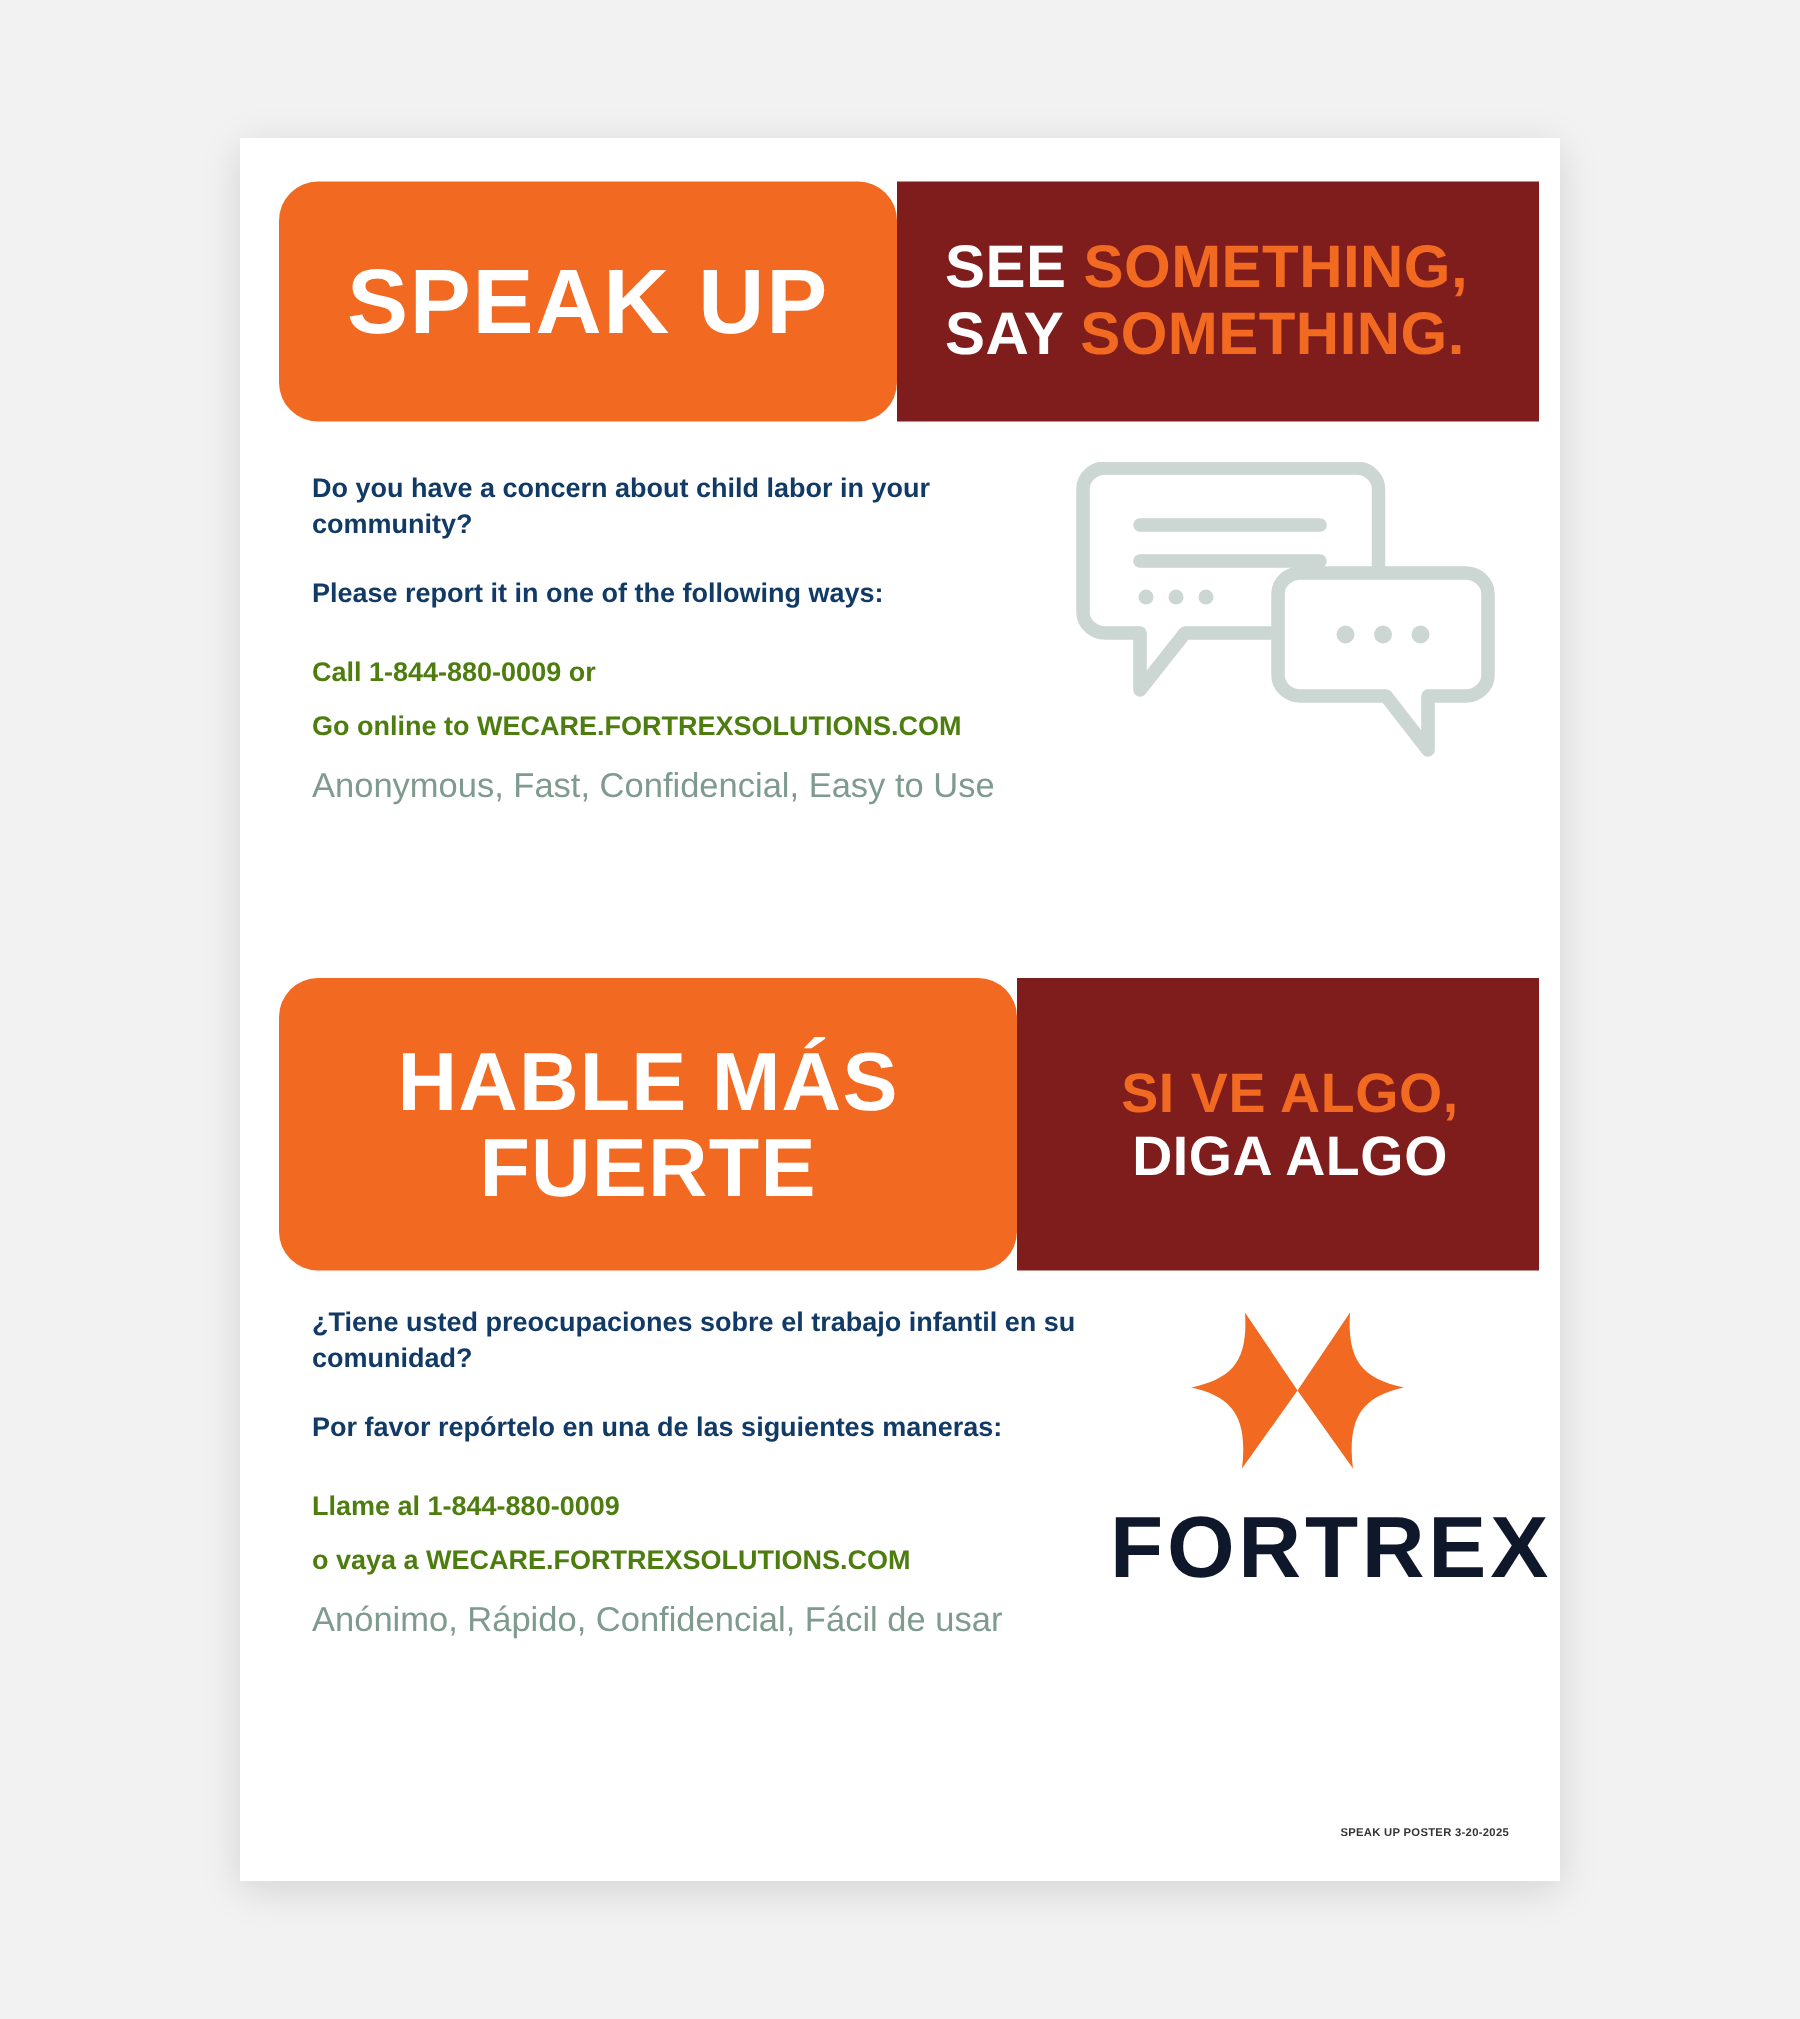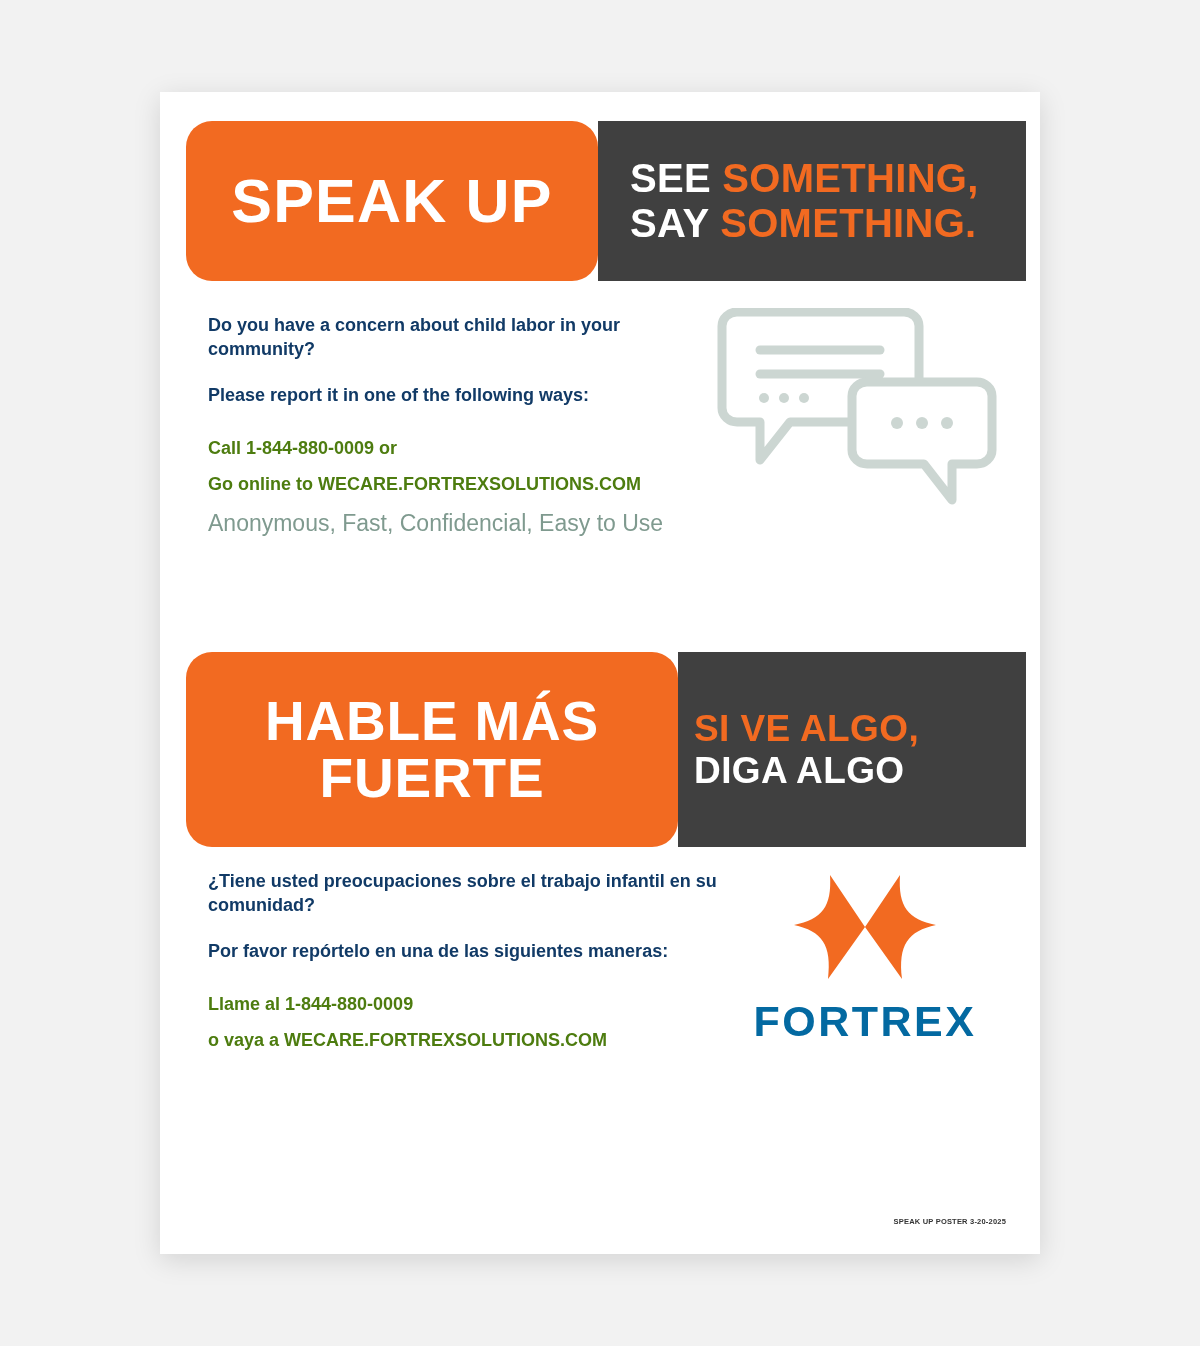--- a/index.html
+++ b/index.html
@@ -36,21 +36,21 @@
   }
   .banner-en { top: 29px; height: 160px; }
   .banner-left {
     background: #f26a21;
     display: flex;
     align-items: center;
     justify-content: center;
     border-radius: 26px;
   }
   .banner-right {
-    background: #404040;
+    background: #7f1d1d;
     display: flex;
     flex-direction: column;
     justify-content: center;
   }
   .banner-en .banner-left { width: 412px; }
   .banner-en .banner-right { width: 428px; padding-left: 32px; box-sizing: border-box; }
 
   .speak-up {
     color: #ffffff;
     font-size: 61px;
@@ -104,21 +104,21 @@
     position: absolute;
     left: 552px;
     top: 216px;
     width: 290px;
     height: 200px;
   }
 
   
   .banner-es { top: 560px; height: 195px; }
   .banner-es .banner-left { width: 541px; flex-direction: column; }
-  .banner-es .banner-right { width: 365px; padding-left: 16px; }
+  .banner-es .banner-right { width: 365px; align-items: center; padding-left: 16px; }
 
   .hable {
     color: #ffffff;
     font-size: 55px;
     font-weight: bold;
     line-height: 1.03;
     letter-spacing: 0.8px;
     text-align: center;
   }
   .si-ve {
@@ -146,22 +146,22 @@
 
   
   .logo {
     position: absolute;
     left: 580px;
     top: 775px;
     width: 250px;
     text-align: center;
   }
   .logo-word {
-    color: #0369a1;
-    font-size: 43px;
+    color: #0f172a;
+    font-size: 58px;
     font-weight: bold;
     letter-spacing: 2.5px;
     margin-top: 6px;
   }
 
   .footer-code {
     position: absolute;
     right: 34px;
     bottom: 28px;
     color: #333333;
@@ -223,20 +223,21 @@
         <div class="si-ve">SI VE ALGO,</div>
         <div class="diga">DIGA ALGO</div>
       </div>
     </div>
 
     <div class="body-es">
       <p class="q-line">¿Tiene usted preocupaciones sobre el trabajo infantil en su comunidad?</p>
       <p class="q-line second">Por favor repórtelo en una de las siguientes maneras:</p>
       <p class="call-line">Llame al 1-844-880-0009</p>
       <p class="call-line">o vaya a WECARE.FORTREXSOLUTIONS.COM</p>
+      <p class="tag-line">Anónimo, Rápido, Confidencial, Fácil de usar</p>
     </div>
 
     <div class="logo">
       <svg width="150" height="120" viewBox="0 0 150 120" xmlns="http://www.w3.org/2000/svg">
         <path d="M75 60 L110 8 C108 40 118 52 146 58 C118 64 108 78 112 112 Z" fill="#f26a21"></path>
         <path d="M75 60 L40 8 C42 40 32 52 4 58 C32 64 42 78 38 112 Z" fill="#f26a21"></path>
       </svg>
       <div class="logo-word">FORTREX</div>
     </div>
 

